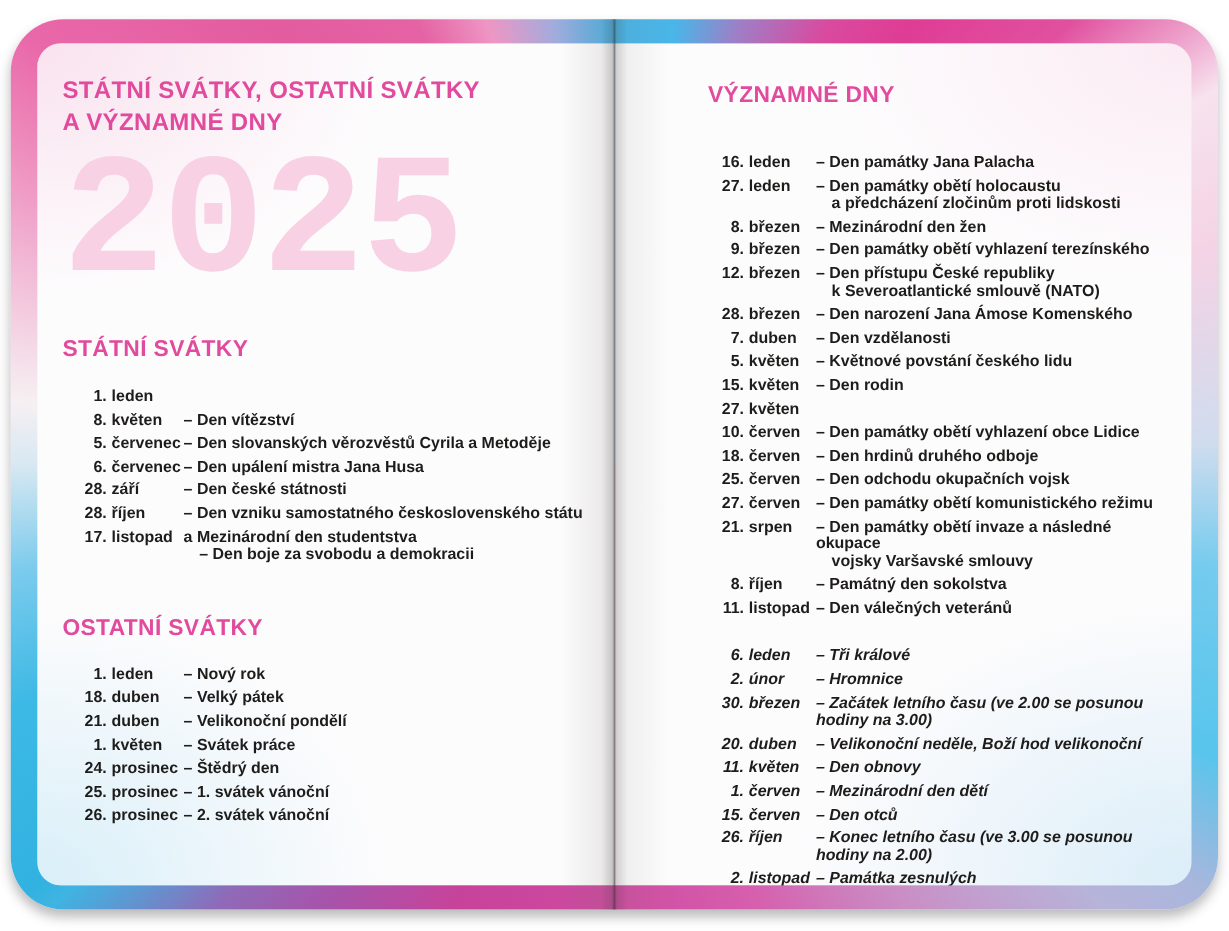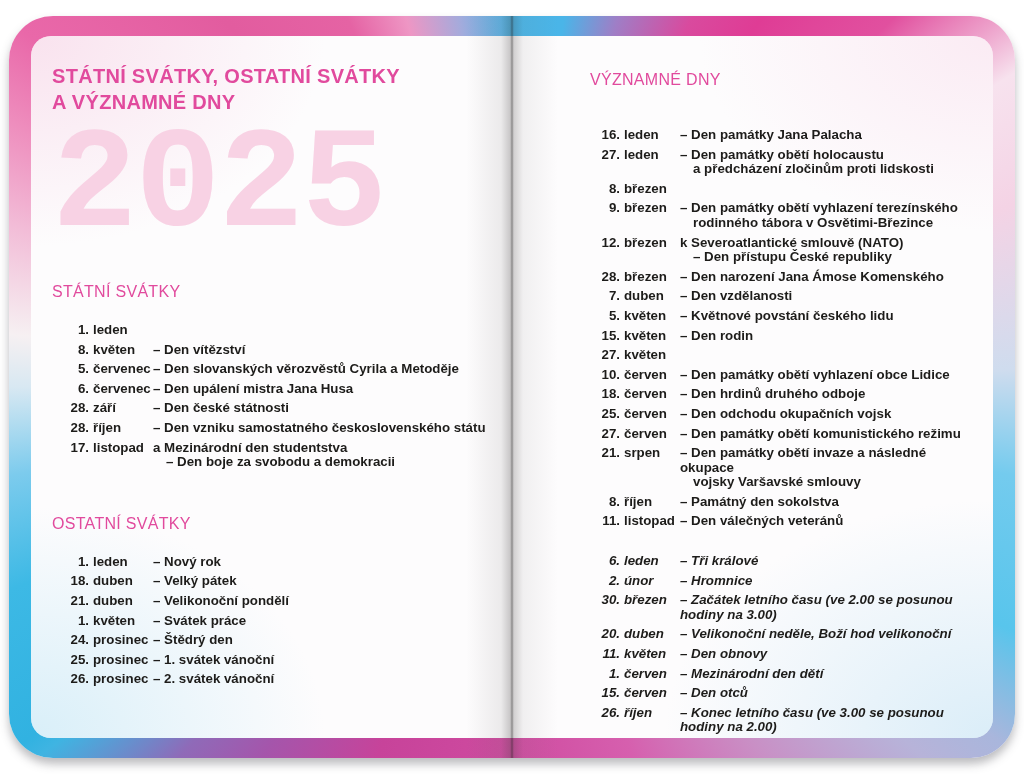--- a/index.html
+++ b/index.html
@@ -55,21 +55,21 @@
 
   .spread-title {
     color:var(--pink); font-weight:700; font-size:20px; line-height:26px;
     letter-spacing:0.3px;
   }
   .year {
     color:var(--year-pink); font-weight:700; font-size:142px; line-height:142px;
     letter-spacing:-2px; margin-top:2px; white-space:nowrap;font-family:Liberation Mono, monospace;
   }
   .sec-heading {
-    color:var(--pink); font-weight:400; font-size:16px; line-height:21px;
+    color:var(--pink); font-weight:700; font-size:19px; line-height:21px;
     letter-spacing:0.3px;
   }
   .content-left .sec-heading.first { margin-top:22px; }
   .content-left .sec-heading.second { margin-top:43px; }
   .rows { margin-top:21px; }
   .content-right .rows.primary { margin-top:38px; }
   .rows.secondary { margin-top:25px; }
   .rows.secondary .row { font-style:italic; }
 
   .row {
@@ -254,39 +254,41 @@
               <div class="desc">
                 <div class="line">– Den památky obětí holocaustu</div>
                 <div class="line">a předcházení zločinům proti lidskosti</div>
               </div>
             </div>
             <div class="row">
               <div class="date">
                 <span class="num">8.</span>
                 <span class="mon">březen</span>
               </div>
+              <div class="desc">
+                <div class="line">– Mezinárodní den žen</div>
+              </div>
             </div>
             <div class="row">
               <div class="date">
                 <span class="num">9.</span>
                 <span class="mon">březen</span>
               </div>
               <div class="desc">
                 <div class="line">– Den památky obětí vyhlazení terezínského</div>
-                <div class="line">rodinného tábora v Osvětimi-Březince</div>
               </div>
             </div>
             <div class="row">
               <div class="date">
                 <span class="num">12.</span>
                 <span class="mon">březen</span>
               </div>
               <div class="desc">
+                <div class="line">– Den přístupu České republiky</div>
                 <div class="line">k Severoatlantické smlouvě (NATO)</div>
-                <div class="line">– Den přístupu České republiky</div>
               </div>
             </div>
             <div class="row">
               <div class="date">
                 <span class="num">28.</span>
                 <span class="mon">březen</span>
               </div>
               <div class="desc">
                 <div class="line">– Den narození Jana Ámose Komenského</div>
               </div>

